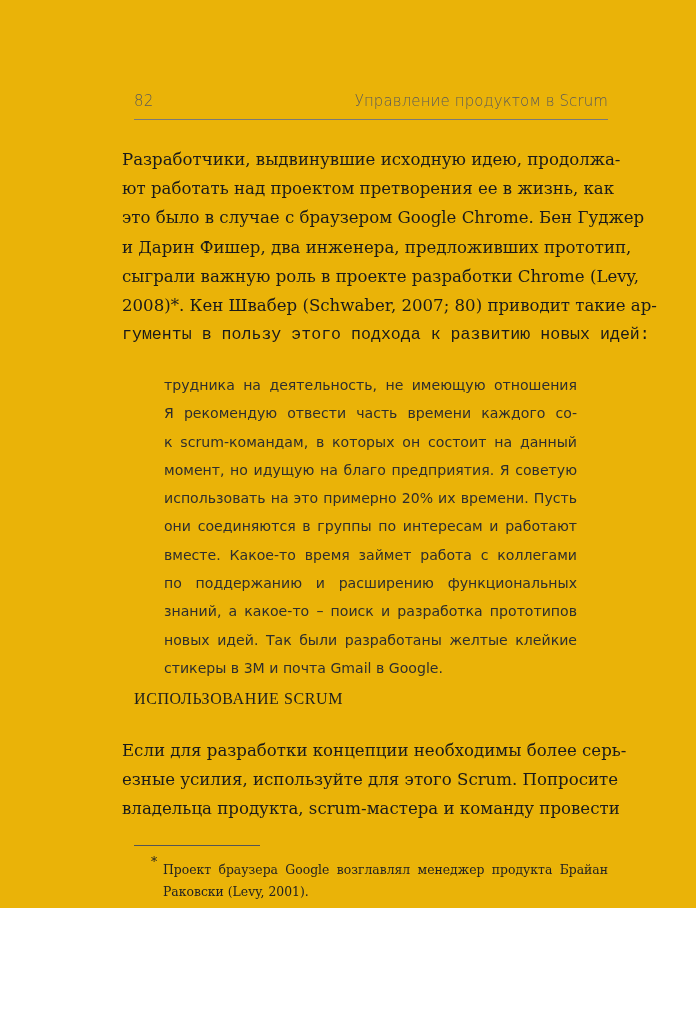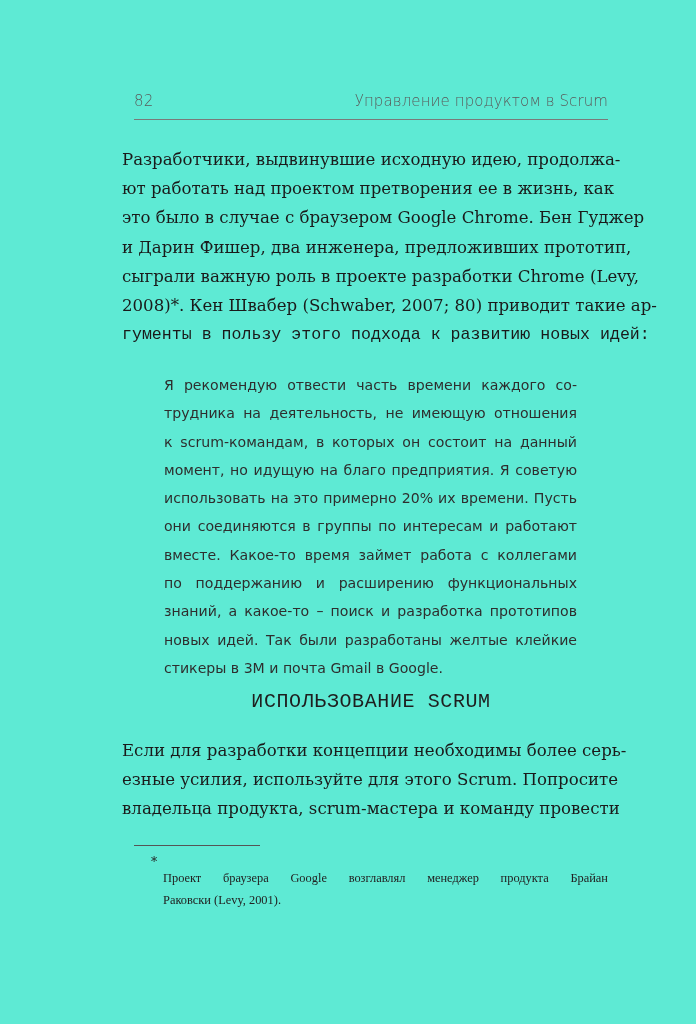--- a/index.html
+++ b/index.html
@@ -10,22 +10,22 @@
     body {
       width: 696px;
       height: 1024px;
       position: relative;
       overflow: hidden;
       color: #1b1b1b;
     }
     .page {
       position: absolute;
       left: 0; top: 0;
-      width: 696px; height: 1024px;
-      background: #5eead4;
+      width: 696px; height: 908px;
+      background: #eab308;
     }
     .running-head {
       position: absolute;
       left: 134px;
       top: 92px;
       width: 474px;
       height: 22px;
       font-family: "DejaVu Sans", sans-serif;
       font-size: 15px;
       color: #5a5a5a;
@@ -92,23 +92,22 @@
       white-space: nowrap;
     }
     .quote .line.last {
       text-align-last: left;
     }
     .section-heading {
       position: absolute;
       left: 134px;
       top: 690px;
       width: 474px;
-      text-align: center;
-      font-family: Liberation Mono, monospace;
-      font-size: 20px;
+      font-family: Liberation Serif, serif;
+      font-size: 16px;
       letter-spacing: 0.6px;
       color: #1e1e1e;
       font-weight: 400;
       margin: 0;
     }
     .footnote-rule {
       position: absolute;
       left: 134px;
       top: 845px;
       width: 126px;
@@ -126,23 +125,22 @@
       color: #222;
     }
     .footnote .marker {
       position: absolute;
       left: 17px;
       top: 0;
     }
     .footnote .fn-body {
       position: absolute;
       left: 29px;
-      top: 16px;
+      top: 8px;
       width: 445px;
-      font-family: Liberation Serif, serif;
     }
     .footnote .line {
       display: block;
       text-align: justify;
       text-align-last: justify;
       white-space: nowrap;
     }
     .footnote .line.last {
       text-align-last: left;
     }
@@ -162,22 +160,22 @@
     <span class="line">Разработчики, выдвинувшие исходную идею, продолжа-</span>
     <span class="line">ют работать над проектом претворения ее в жизнь, как</span>
     <span class="line">это было в случае с браузером Google Chrome. Бен Гуджер</span>
     <span class="line">и Дарин Фишер, два инженера, предложивших прототип,</span>
     <span class="line">сыграли важную роль в проекте разработки Chrome (Levy,</span>
     <span class="line">2008)*. Кен Швабер (Schwaber, 2007; 80) приводит такие ар-</span>
     <span class="line last">гументы в пользу этого подхода к развитию новых идей:</span>
   </p>
 
   <blockquote class="quote">
+    <span class="line">трудника на деятельность, не имеющую отношения</span>
     <span class="line">Я рекомендую отвести часть времени каждого со-</span>
-    <span class="line">трудника на деятельность, не имеющую отношения</span>
     <span class="line">к scrum-командам, в которых он состоит на данный</span>
     <span class="line">момент, но идущую на благо предприятия. Я советую</span>
     <span class="line">использовать на это примерно 20% их времени. Пусть</span>
     <span class="line">они соединяются в группы по интересам и работают</span>
     <span class="line">вместе. Какое-то время займет работа с коллегами</span>
     <span class="line">по поддержанию и расширению функциональных</span>
     <span class="line">знаний, а какое-то – поиск и разработка прототипов</span>
     <span class="line">новых идей. Так были разработаны желтые клейкие</span>
     <span class="line last">стикеры в 3M и почта Gmail в Google.</span>
   </blockquote>

